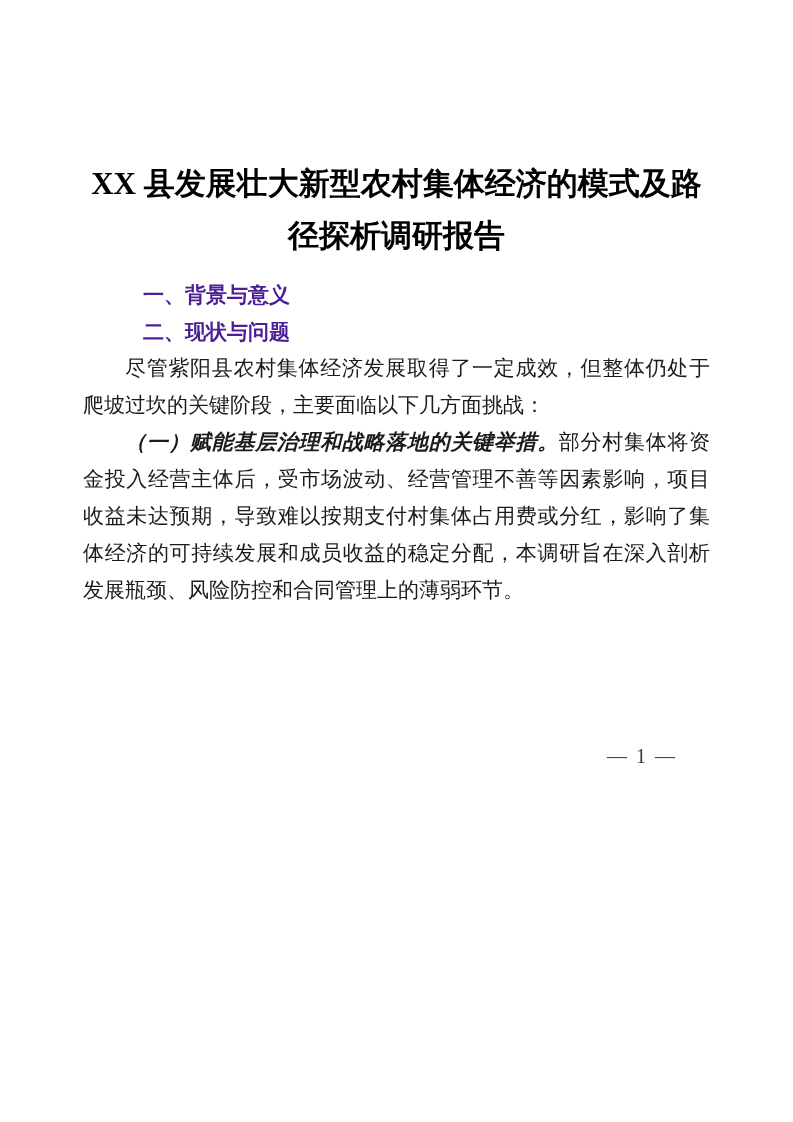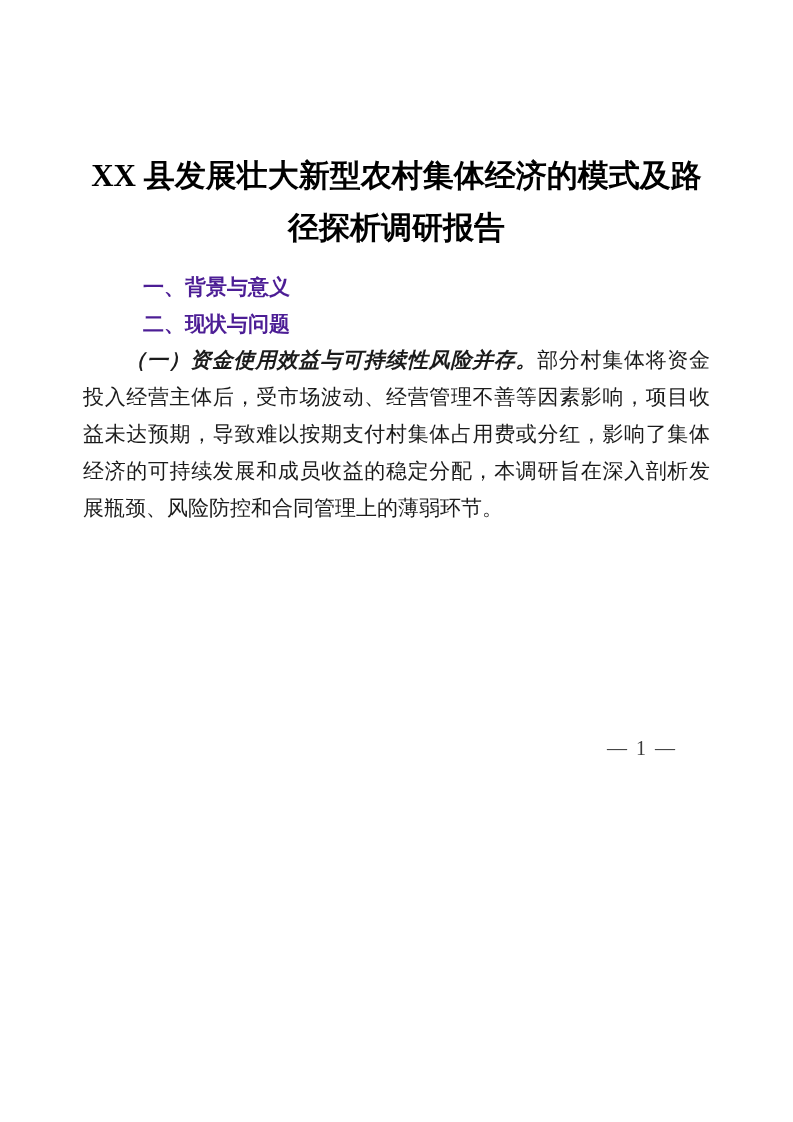--- a/index.html
+++ b/index.html
@@ -4,21 +4,21 @@
 <style>
   html, body {
     margin: 0;
     padding: 0;
     background: #ffffff;
   }
   .page {
     position: relative;
     width: 793px;
     height: 832px;
-    margin: 8px auto;
+    margin: 16px auto;
     background: #ffffff;
     box-sizing: border-box;
     padding: 142px 83px 0 83px;
     font-family: "Liberation Serif", "DejaVu Serif", serif;
     color: #1b1b1b;
     overflow: hidden;
   }
   .doc-title {
     margin: 0 0 14px 0;
     font-size: 31px;
@@ -67,21 +67,22 @@
 
   <h1 class="doc-title">XX 县发展壮大新型农村集体经济的模式及路径探析调研报告</h1>
 
   <div class="content">
 
     <h2 class="section-heading">一、背景与意义</h2>
 
 
     <h2 class="section-heading">二、现状与问题</h2>
 
+    <p class="para">尽管紫阳县农村集体经济发展取得了一定成效，但整体仍处于爬坡过坎的关键阶段，主要面临以下几方面挑战：</p>
 
-    <p class="para"><span class="item-lead">（一）资金使用效益与可持续性风险并存。</span><span>部分村集体将资金投入经营主体后，受市场波动、经营管理不善等因素影响，项目收益未达预期，导致难以按期支付村集体占用费或分红，影响了集体经济的可持续发展和成员收益的稳定分配，本调研旨在深入剖析发展瓶颈、风险防控和合同管理上的薄弱环节。</span></p>
+    <p class="para"><span class="item-lead">（一）赋能基层治理和战略落地的关键举措。</span><span>部分村集体将资金投入经营主体后，受市场波动、经营管理不善等因素影响，项目收益未达预期，导致难以按期支付村集体占用费或分红，影响了集体经济的可持续发展和成员收益的稳定分配，本调研旨在深入剖析发展瓶颈、风险防控和合同管理上的薄弱环节。</span></p>
 
 
   </div>
 
   <div class="page-footer">— 1 —</div>
 
 </div>
 
 </body></html>

